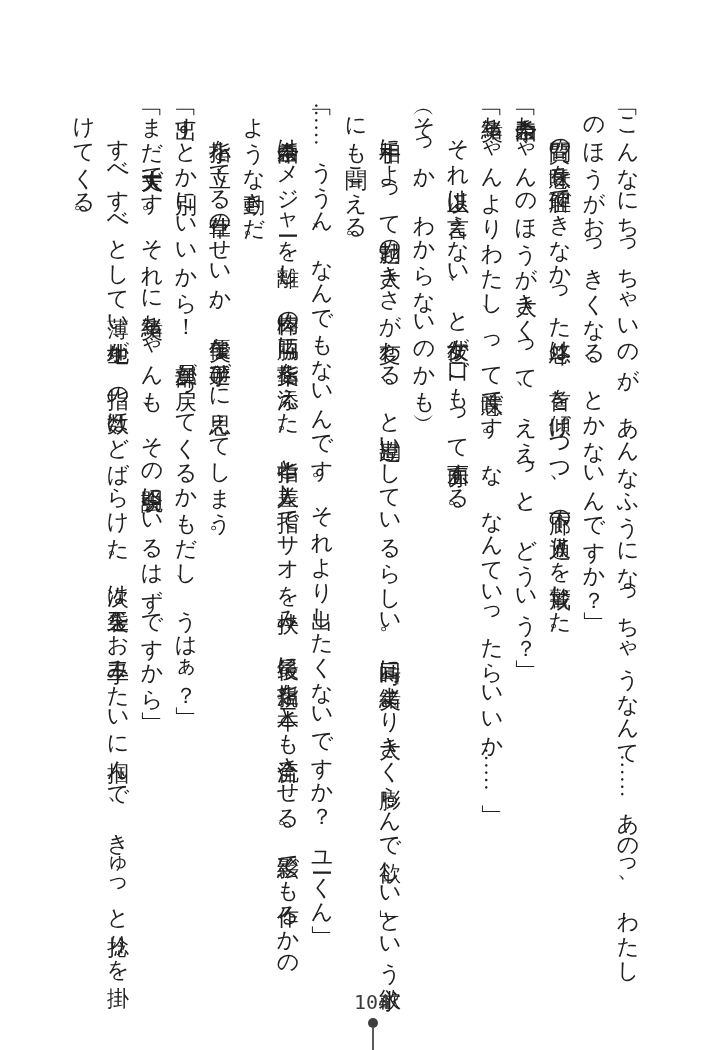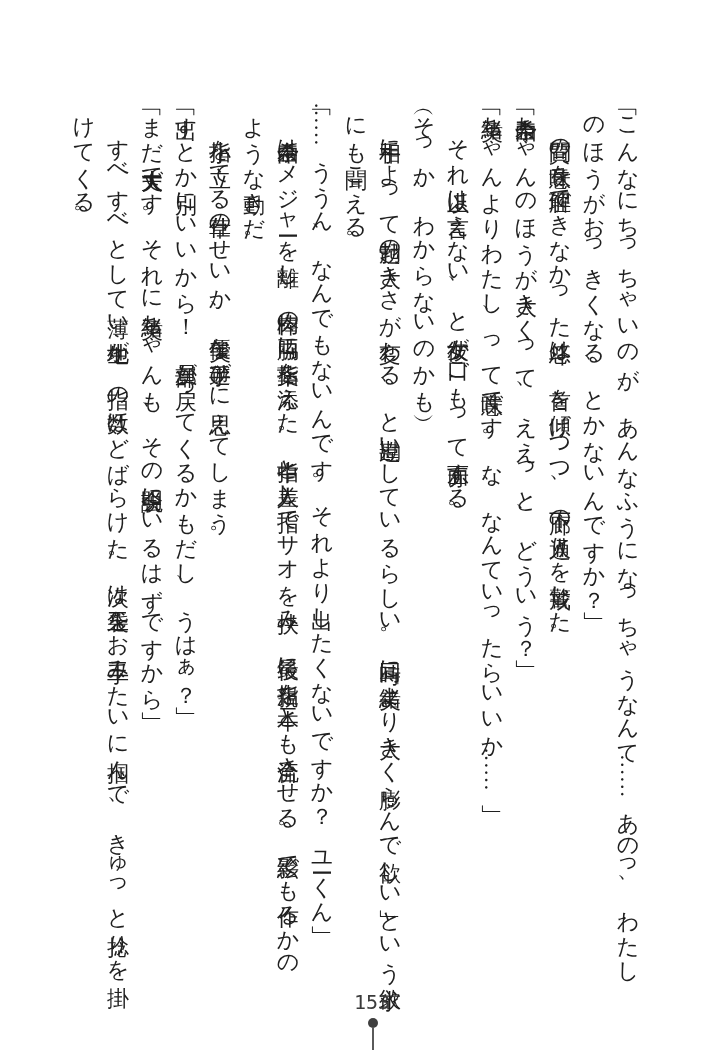--- a/index.html
+++ b/index.html
@@ -88,20 +88,20 @@
     <p class="para">（そっか、わからないのかも）</p>
     <p class="para indent">相手によって勃起の大きさが変わる、と勘違いしているらしい。同時に「美緒より大きく膨らんで欲しい」という欲求にも聞こえる。</p>
     <p class="para">「……ううん、なんでもないんです。それより出したくないですか？　ユーくん」</p>
     <p class="para indent">由希奈はメジャーを離し、肉棒の両脇に薬指を添えた。中指と人差し指でサオを挟み、最後に親指を二本とも合流させる。影絵でも作るかのような動きだ。</p>
     <p class="para indent">小指を立てる仕草のせいか、優美な手遊びに思えてしまう。</p>
     <p class="para">「出すとか別にいいから！　部員が戻ってくるかもだし、うはぁ？」</p>
     <p class="para">「まだ大丈夫です。それに美緒ちゃんも、その説明会にいるはずですから」</p>
     <p class="para indent">すべすべとして薄い生地が、指の数ほどばらけた。次は玉袋をお手玉みたいに掴んで、きゅっと捻りを掛けてくる。</p>
   </div>
 
-  <div class="page-number">153</div>
+  <div class="page-number">104</div>
 
   <div class="binding-mark">
     <span class="dot"></span>
     <span class="stem"></span>
   </div>
 
 </div>
 
 </body></html>

